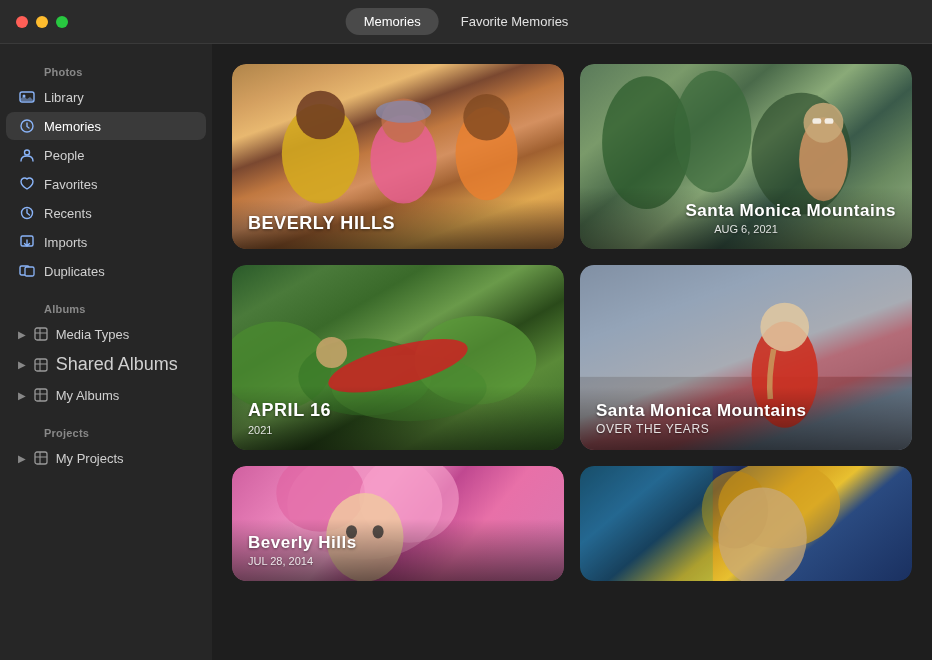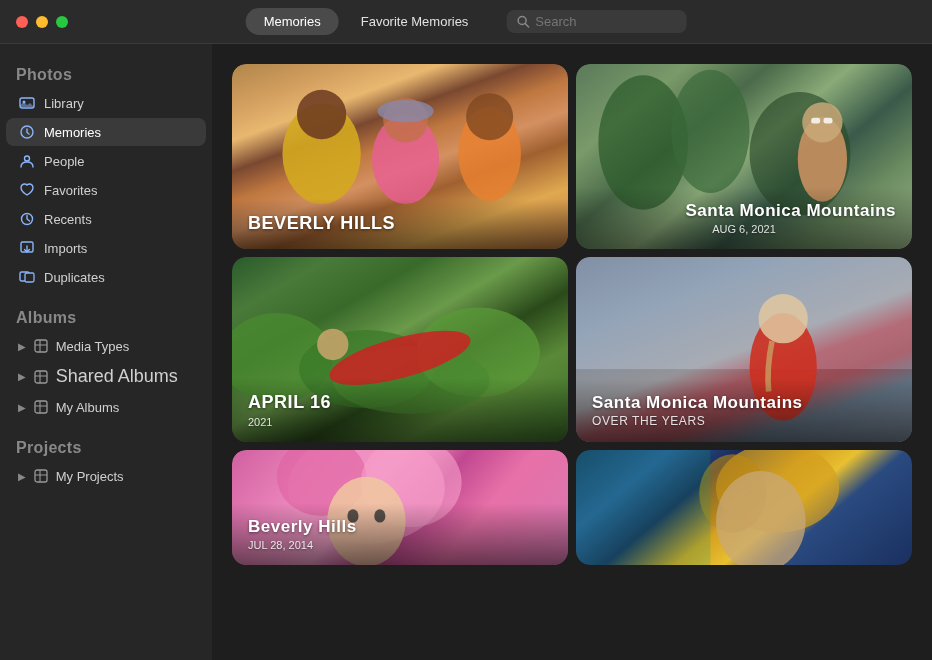--- a/index.html
+++ b/index.html
@@ -87,26 +87,27 @@
 
     
     .sidebar {
       width: 212px;
       background: #262626;
       padding: 12px 0;
       flex-shrink: 0;
       overflow-y: auto;
     }
     .sidebar-section-label {
-      font-size: 16px;
+      font-size: 11px;
       font-weight: 600;
       color: #888;
       padding: 10px 16px 4px 16px;
       text-transform: none;
       letter-spacing: 0.02em;
+      margin-left: 28px;
     }
     .sidebar-item {
       display: flex;
       align-items: center;
       padding: 5px 12px;
       border-radius: 8px;
       margin: 1px 6px;
       cursor: pointer;
       font-size: 13px;
       color: #d0d0d0;
@@ -142,21 +143,21 @@
     
     .content {
       flex: 1;
       background: #1e1e1e;
       overflow-y: auto;
       padding: 20px;
     }
     .memories-grid {
       display: grid;
       grid-template-columns: 1fr 1fr;
-      gap: 8px;
+      gap: 16px;
     }
     .memory-card {
       border-radius: 14px;
       overflow: hidden;
       position: relative;
       cursor: pointer;
       height: 185px;
     }
     .memory-card-bottom {
       border-radius: 14px;
@@ -224,27 +225,20 @@
 
 <div class="titlebar">
   <div class="traffic-lights">
     <div class="traffic-light tl-close"></div>
     <div class="traffic-light tl-minimize"></div>
     <div class="traffic-light tl-maximize"></div>
   </div>
   <div class="titlebar-center">
     <button class="tab-btn active">Memories</button>
     <button class="tab-btn">Favorite Memories</button>
-    <div class="search-bar">
-      <svg width="13" height="13" viewBox="0 0 13 13" fill="none">
-        <circle cx="5.5" cy="5.5" r="4" stroke="#888" stroke-width="1.5"></circle>
-        <line x1="8.5" y1="8.5" x2="12" y2="12" stroke="#888" stroke-width="1.5" stroke-linecap="round"></line>
-      </svg>
-      <input type="text" placeholder="Search" style="">
-    </div>
   </div>
 </div>
 
 <div class="main-layout">
 
   <div class="sidebar">
     <div class="sidebar-section-label">Photos</div>
 
     <div class="sidebar-item">
       <span class="sidebar-item-icon">

